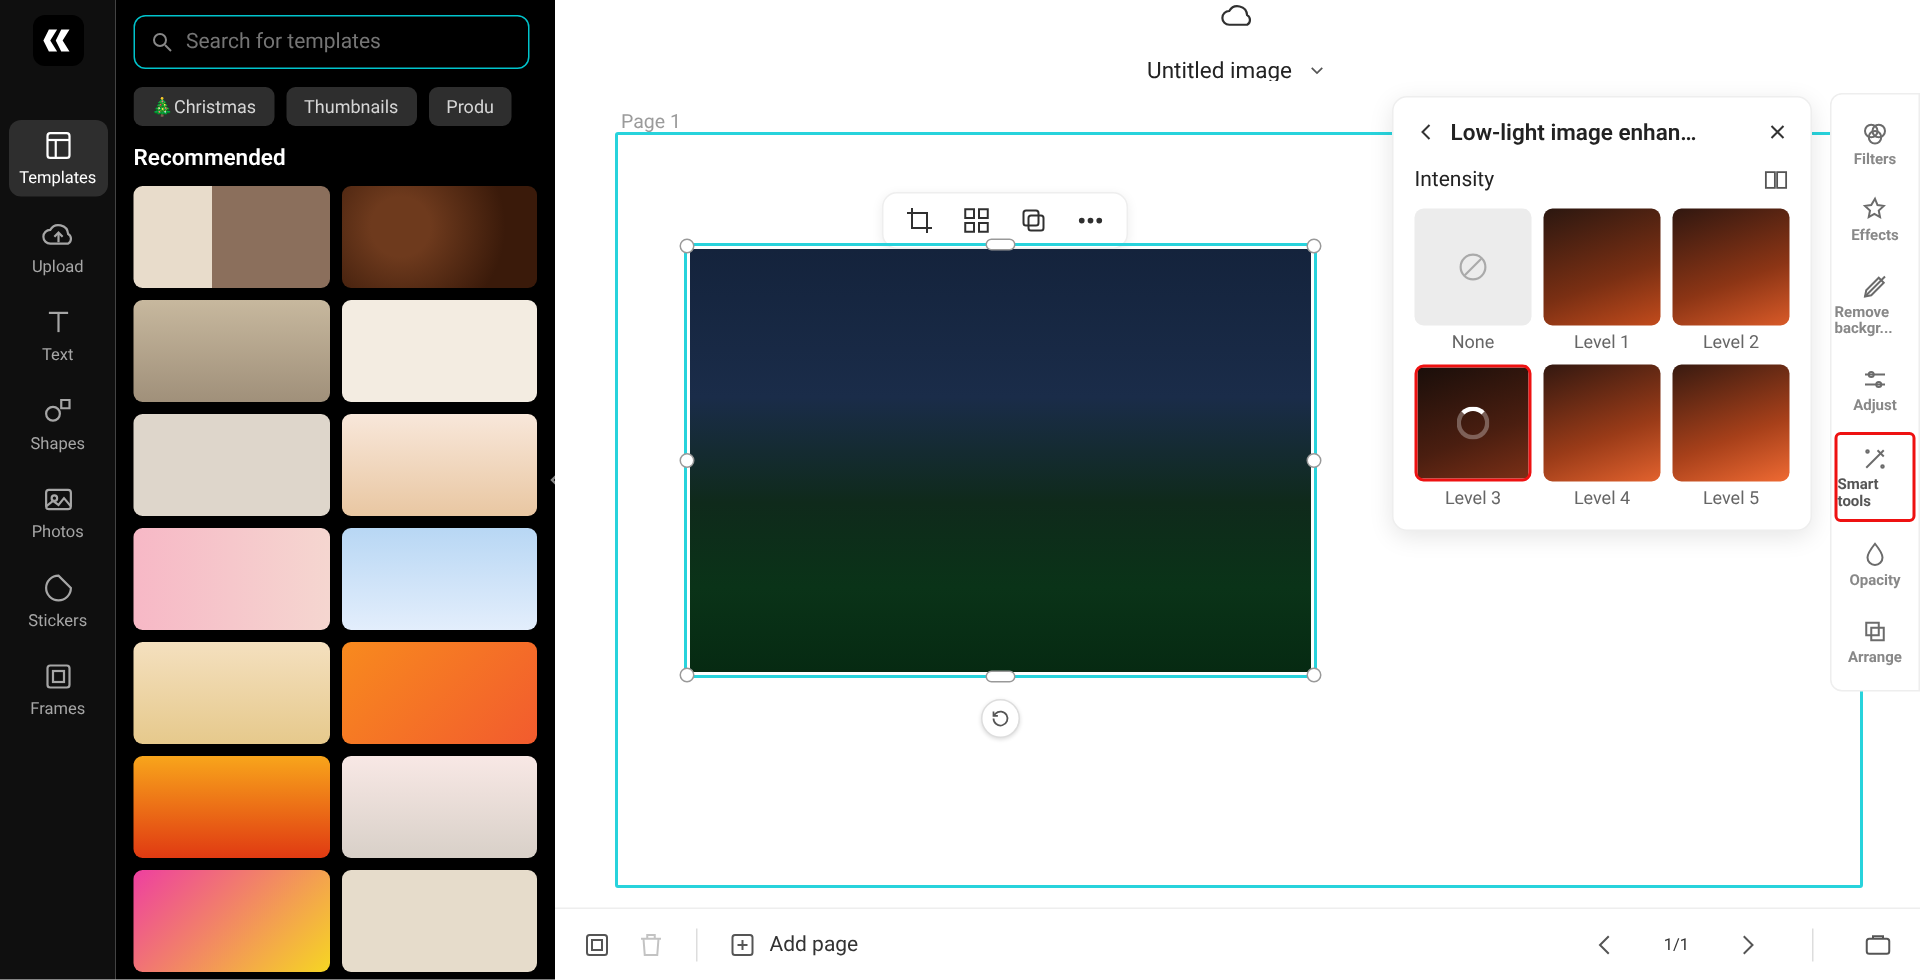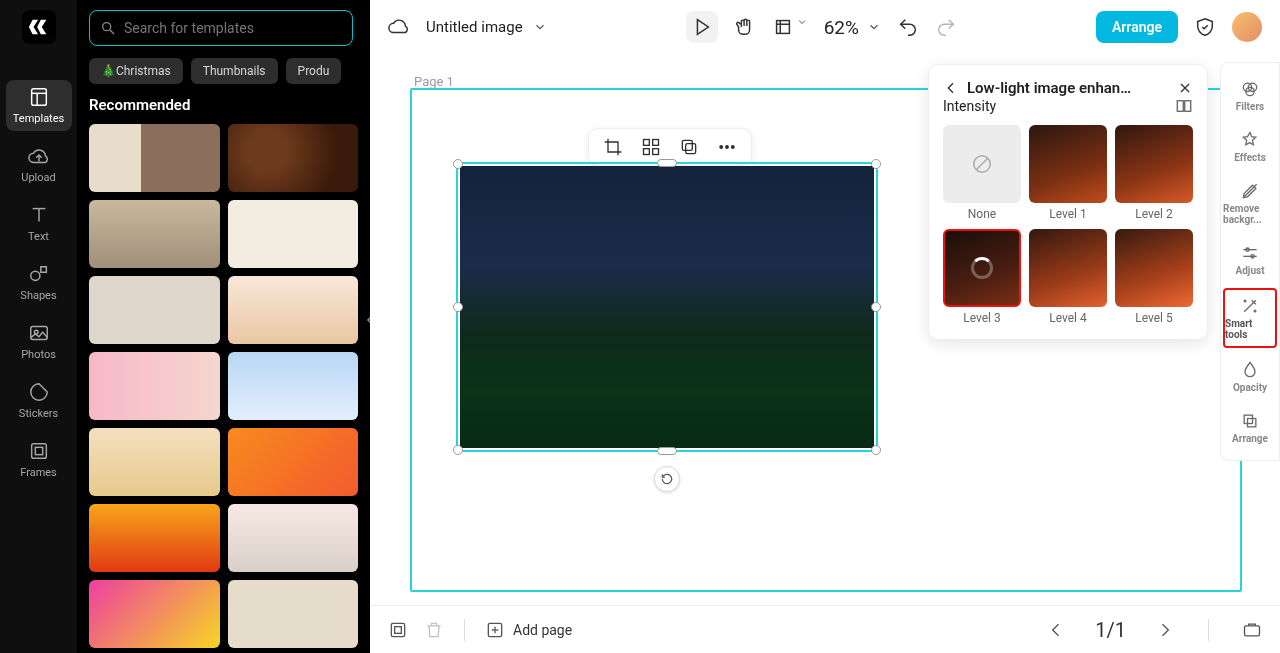--- a/index.html
+++ b/index.html
@@ -34,21 +34,21 @@
 .tpl-8 { background: linear-gradient(#f4e0bf,#e6c98c); }
 .tpl-9 { background: linear-gradient(135deg,#f88a1e,#f25b2e); }
 .tpl-10 { background: linear-gradient(#f8a51b,#e03a12); }
 .tpl-11 { background: linear-gradient(#f8e8e5,#d8d0c8); }
 .tpl-12 { background: linear-gradient(135deg,#ee3fa0,#f6d623); }
 .tpl-13 { background: #e6dccb; }
 
 .panel-edge { position: absolute; left: 362px; top: 290px; width: 16px; height: 60px; background: #000; border-radius: 0 8px 8px 0; display: flex; align-items: center; justify-content: center; color: #777; cursor: pointer; }
 
 
-.topbar { position: absolute; left: 370px; right: 0; top: 0; height: 54px; background: #fff; display: flex; align-items: center; padding: 0 18px; gap: 16px; }
+.topbar { position: absolute; left: 370px; right: 0; top: 0; height: 54px; background: #fff; display: flex; align-items: center; padding: 0 18px; gap: 16px; flex-direction: column; }
 .cloud-ic, .run-ic, .hand-ic, .crop-ic, .shield-ic, .undo-ic, .redo-ic { width: 22px; height: 22px; stroke: #303030; fill: none; stroke-width: 1.6; }
 .title-wrap { display: flex; align-items: center; gap: 10px; color: #222; font-size: 15px; cursor: pointer; }
 .title-wrap svg { width: 14px; height: 14px; stroke: #555; fill: none; stroke-width: 2; }
 .flex-spacer { flex: 1; }
 .tool-group { display: flex; align-items: center; gap: 16px; }
 .play-btn { width: 32px; height: 32px; border-radius: 8px; background: #f2f2f2; display: flex; align-items: center; justify-content: center; cursor: pointer; }
 .zoom-group { display: flex; align-items: center; gap: 8px; color: #222; font-size: 19px; cursor: pointer; }
 .zoom-group svg { width: 14px; height: 14px; stroke: #555; fill: none; stroke-width: 2; }
 .export-btn { background: #02b7e0; color: #fff; font-weight: 600; font-size: 14px; padding: 8px 16px; border-radius: 8px; cursor: pointer; }
 .avatar { width: 30px; height: 30px; border-radius: 50%; background: linear-gradient(135deg,#f6c26b,#e58a6b); }
@@ -72,21 +72,21 @@
 .ctx-toolbar svg { width: 20px; height: 20px; stroke: #303030; fill: none; stroke-width: 1.6; }
 
 
 .right-rail { position: absolute; right: 0; top: 62px; width: 60px; background: #fff; border: 1px solid #eee; border-radius: 8px 0 0 8px; padding: 10px 0; display: flex; flex-direction: column; align-items: center; gap: 6px; }
 .prop-item { width: 54px; display: flex; flex-direction: column; align-items: center; gap: 2px; padding: 6px 0; cursor: pointer; color: #888; font-size: 10px; line-height: 1.1; font-weight: bold; }
 .prop-item.highlight { border: 2px solid #e11; border-radius: 4px; color: #555; }
 .prop-item svg { width: 20px; height: 20px; stroke: #6b6b6b; fill: none; stroke-width: 1.6; }
 
 
 .popover { position: absolute; right: 72px; top: 64px; width: 280px; background: #fff; border: 1px solid #eee; border-radius: 10px; box-shadow: 0 4px 16px rgba(0,0,0,.1); padding: 14px; }
-.pop-head { display:flex; align-items:center; gap:8px; }
+.pop-head { display:flex; align-items:center; gap:8px; margin-bottom:14px;}
 .pop-head svg { width:16px; height:16px; stroke:#333; fill:none; stroke-width:2; cursor:pointer;}
 .pop-title { flex:1; font-size:15px; font-weight:600; color:#222; white-space:nowrap; overflow:hidden; text-overflow:ellipsis;}
 .pop-sub { display:flex; align-items:center; justify-content:space-between; margin-bottom:10px;}
 .pop-sub-label { font-size:14px; color:#222;}
 .pop-sub svg { width:18px; height:18px; stroke:#555; fill:none; stroke-width:1.6; cursor:pointer;}
 .levels { display:grid; grid-template-columns: 1fr 1fr 1fr; gap:8px 8px;}
 .lvl { display:flex; flex-direction:column; align-items:center; gap:4px; cursor:pointer;}
 .lvl-thumb { width:78px; height:78px; border-radius:6px; display:flex; align-items:center; justify-content:center;}
 .lvl-label { font-size:12px; color:#666;}
 .lvl-none .lvl-thumb { background:#ececec; }
@@ -96,21 +96,21 @@
 .lvl-3 { }
 .lvl-3 .lvl-thumb { background: linear-gradient(160deg,#1a0e0a,#4a1e10 60%,#7a2f16); border:2px solid #e11; position:relative;}
 .lvl-3 .spinner { position:absolute; width:22px; height:22px; border:3px solid rgba(255,255,255,.3); border-top-color:#fff; border-radius:50%;}
 .lvl-4 .lvl-thumb { background: linear-gradient(160deg,#331810,#9a3b18 60%,#e2622e);}
 .lvl-5 .lvl-thumb { background: linear-gradient(160deg,#381a10,#a7401a 60%,#ef6a33);}
 
 
 .bottombar { position: absolute; left: 370px; right: 0; bottom: 0; height: 48px; background: #fff; border-top: 1px solid #eee; display: flex; align-items: center; padding: 0 18px; gap: 16px; }
 .bottombar svg { width: 20px; height: 20px; stroke: #555; fill: none; stroke-width: 1.6; }
 .add-page { display:flex; align-items:center; gap:8px; color:#333; font-size:14px; cursor:pointer;}
-.page-nav { margin-left:auto; display:flex; align-items:center; gap:29px; color:#333; font-size:20px;}
+.page-nav { margin-left:auto; display:flex; align-items:center; gap:29px; color:#333; font-size:11px;}
 .page-nav .nav-chev { color:#bbb; }
 .divider { width:1px; height:22px; background:#ddd; margin:0 4px;}
 
 .icon-btn { cursor: pointer; display: flex; }
 </style>
 </head>
 <body>
 
 <div class="left-rail">
   <div class="logo">

